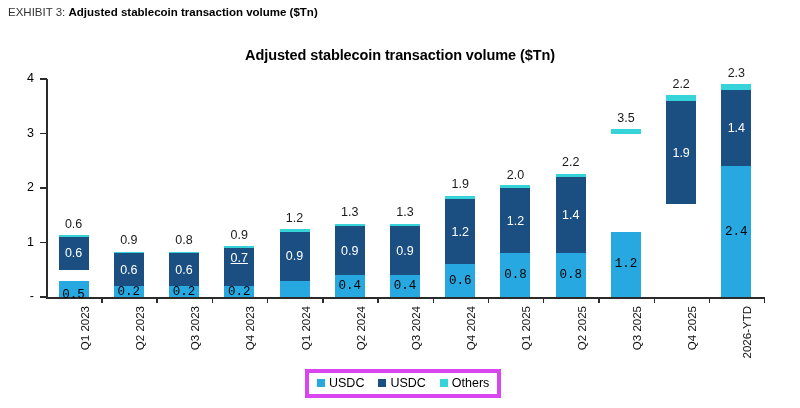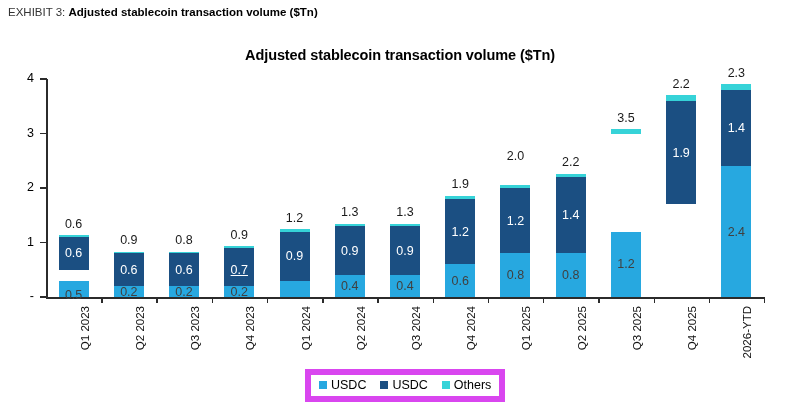--- a/index.html
+++ b/index.html
@@ -42,38 +42,38 @@
   .bar{position:absolute;bottom:0;}
   .seg{position:absolute;left:0;width:100%;box-sizing:border-box;}
   .seg-usdc{background:#27A8E0;}
   .seg-usdt{background:#1B4F82;}
   .seg-others{background:#36D3D8;}
   .seg-label{
     position:absolute;left:0;width:100%;text-align:center;
     font-size:12.5px;line-height:1;
   }
   .lbl-on-dark{color:#ffffff;}
-  .lbl-on-light{color:#404040;}
+  .lbl-on-light{color:#000000;font-family:Liberation Mono, monospace;}
   .total-label{
     position:absolute;left:0;width:100%;text-align:center;
     font-size:12.5px;color:#1a1a1a;line-height:1;
   }
 
   
   .cat-label{
     position:absolute;top:306px;
     font-size:11.5px;color:#111;white-space:nowrap;
     transform-origin:left top;
     transform:rotate(-90deg) translateX(-100%);
   }
 
   
   #legend{
     position:absolute;left:305px;top:369px;
-    border:6px solid #d946ef;background:#fff;
+    border:4px solid #d946ef;background:#fff;
     padding:3px 8px 4px 8px;
     display:flex;align-items:center;gap:14px;
     font-size:12.5px;
   }
   .legend-item{display:flex;align-items:center;gap:4px;}
   .legend-swatch{width:8px;height:8px;display:inline-block;}
 </style>
 </head>
 <body>
 
@@ -143,21 +143,21 @@
           <div class="seg-label lbl-on-dark" style="top: 10.35px;">0.6</div>
         </div>
         <div class="seg seg-others" style="background: rgb(54, 211, 216); height: 1.635px; bottom: 43.6px;"></div>
         <div class="total-label" style="bottom: 50.235px;">0.8</div>
       </div>
       <div class="bar" style="left: 178.308px; width: 30px; height: 218px;">
         <div class="seg seg-usdc" style="background: rgb(39, 168, 224); height: 10.9px; bottom: 0px;">
           <div class="seg-label lbl-on-light" style="top: -0.55px;">0.2</div>
         </div>
         <div class="seg seg-usdt" style="background: rgb(27, 79, 130); height: 38.15px; bottom: 10.9px;">
-          <div class="seg-label lbl-on-dark" style="top: 16px; text-decoration: underline;">0.7</div>
+          <div class="seg-label lbl-on-dark" style="top: 4px; text-decoration: underline;">0.7</div>
         </div>
         <div class="seg seg-others" style="background: rgb(54, 211, 216); height: 1.635px; bottom: 49.05px;"></div>
         <div class="total-label" style="bottom: 55.685px;">0.9</div>
       </div>
       <div class="bar" style="left: 233.538px; width: 30px; height: 218px;">
         <div class="seg seg-usdc" style="background: rgb(39, 168, 224); height: 29px; bottom: 0px;">
           <div class="seg-label lbl-on-light" style="top: 2.175px;">0.3</div>
         </div>
         <div class="seg seg-usdt" style="background: rgb(27, 79, 130); height: 49.05px; bottom: 16.35px;">
           <div class="seg-label lbl-on-dark" style="top: 18.525px;">0.9</div>
@@ -196,21 +196,21 @@
         <div class="total-label" style="bottom: 106.37px;">1.9</div>
       </div>
       <div class="bar" style="left: 454.462px; width: 30px; height: 218px;">
         <div class="seg seg-usdc" style="background: rgb(39, 168, 224); height: 43.6px; bottom: 0px;">
           <div class="seg-label lbl-on-light" style="top: 15.8px;">0.8</div>
         </div>
         <div class="seg seg-usdt" style="background: rgb(27, 79, 130); height: 65.4px; bottom: 43.6px;">
           <div class="seg-label lbl-on-dark" style="top: 26.7px;">1.2</div>
         </div>
         <div class="seg seg-others" style="background: rgb(54, 211, 216); height: 3.27px; bottom: 109px;"></div>
-        <div class="total-label" style="bottom: 135px;">2.0</div>
+        <div class="total-label" style="bottom: 116px;">2.0</div>
       </div>
       <div class="bar" style="left: 509.692px; width: 30px; height: 218px;">
         <div class="seg seg-usdc" style="background: rgb(39, 168, 224); height: 43.6px; bottom: 0px;">
           <div class="seg-label lbl-on-light" style="top: 15.8px;">0.8</div>
         </div>
         <div class="seg seg-usdt" style="background: rgb(27, 79, 130); height: 76.3px; bottom: 43.6px;">
           <div class="seg-label lbl-on-dark" style="top: 32.15px;">1.4</div>
         </div>
         <div class="seg seg-others" style="background: rgb(54, 211, 216); height: 3.27px; bottom: 119.9px;"></div>
         <div class="total-label" style="bottom: 128.17px;">2.2</div>

